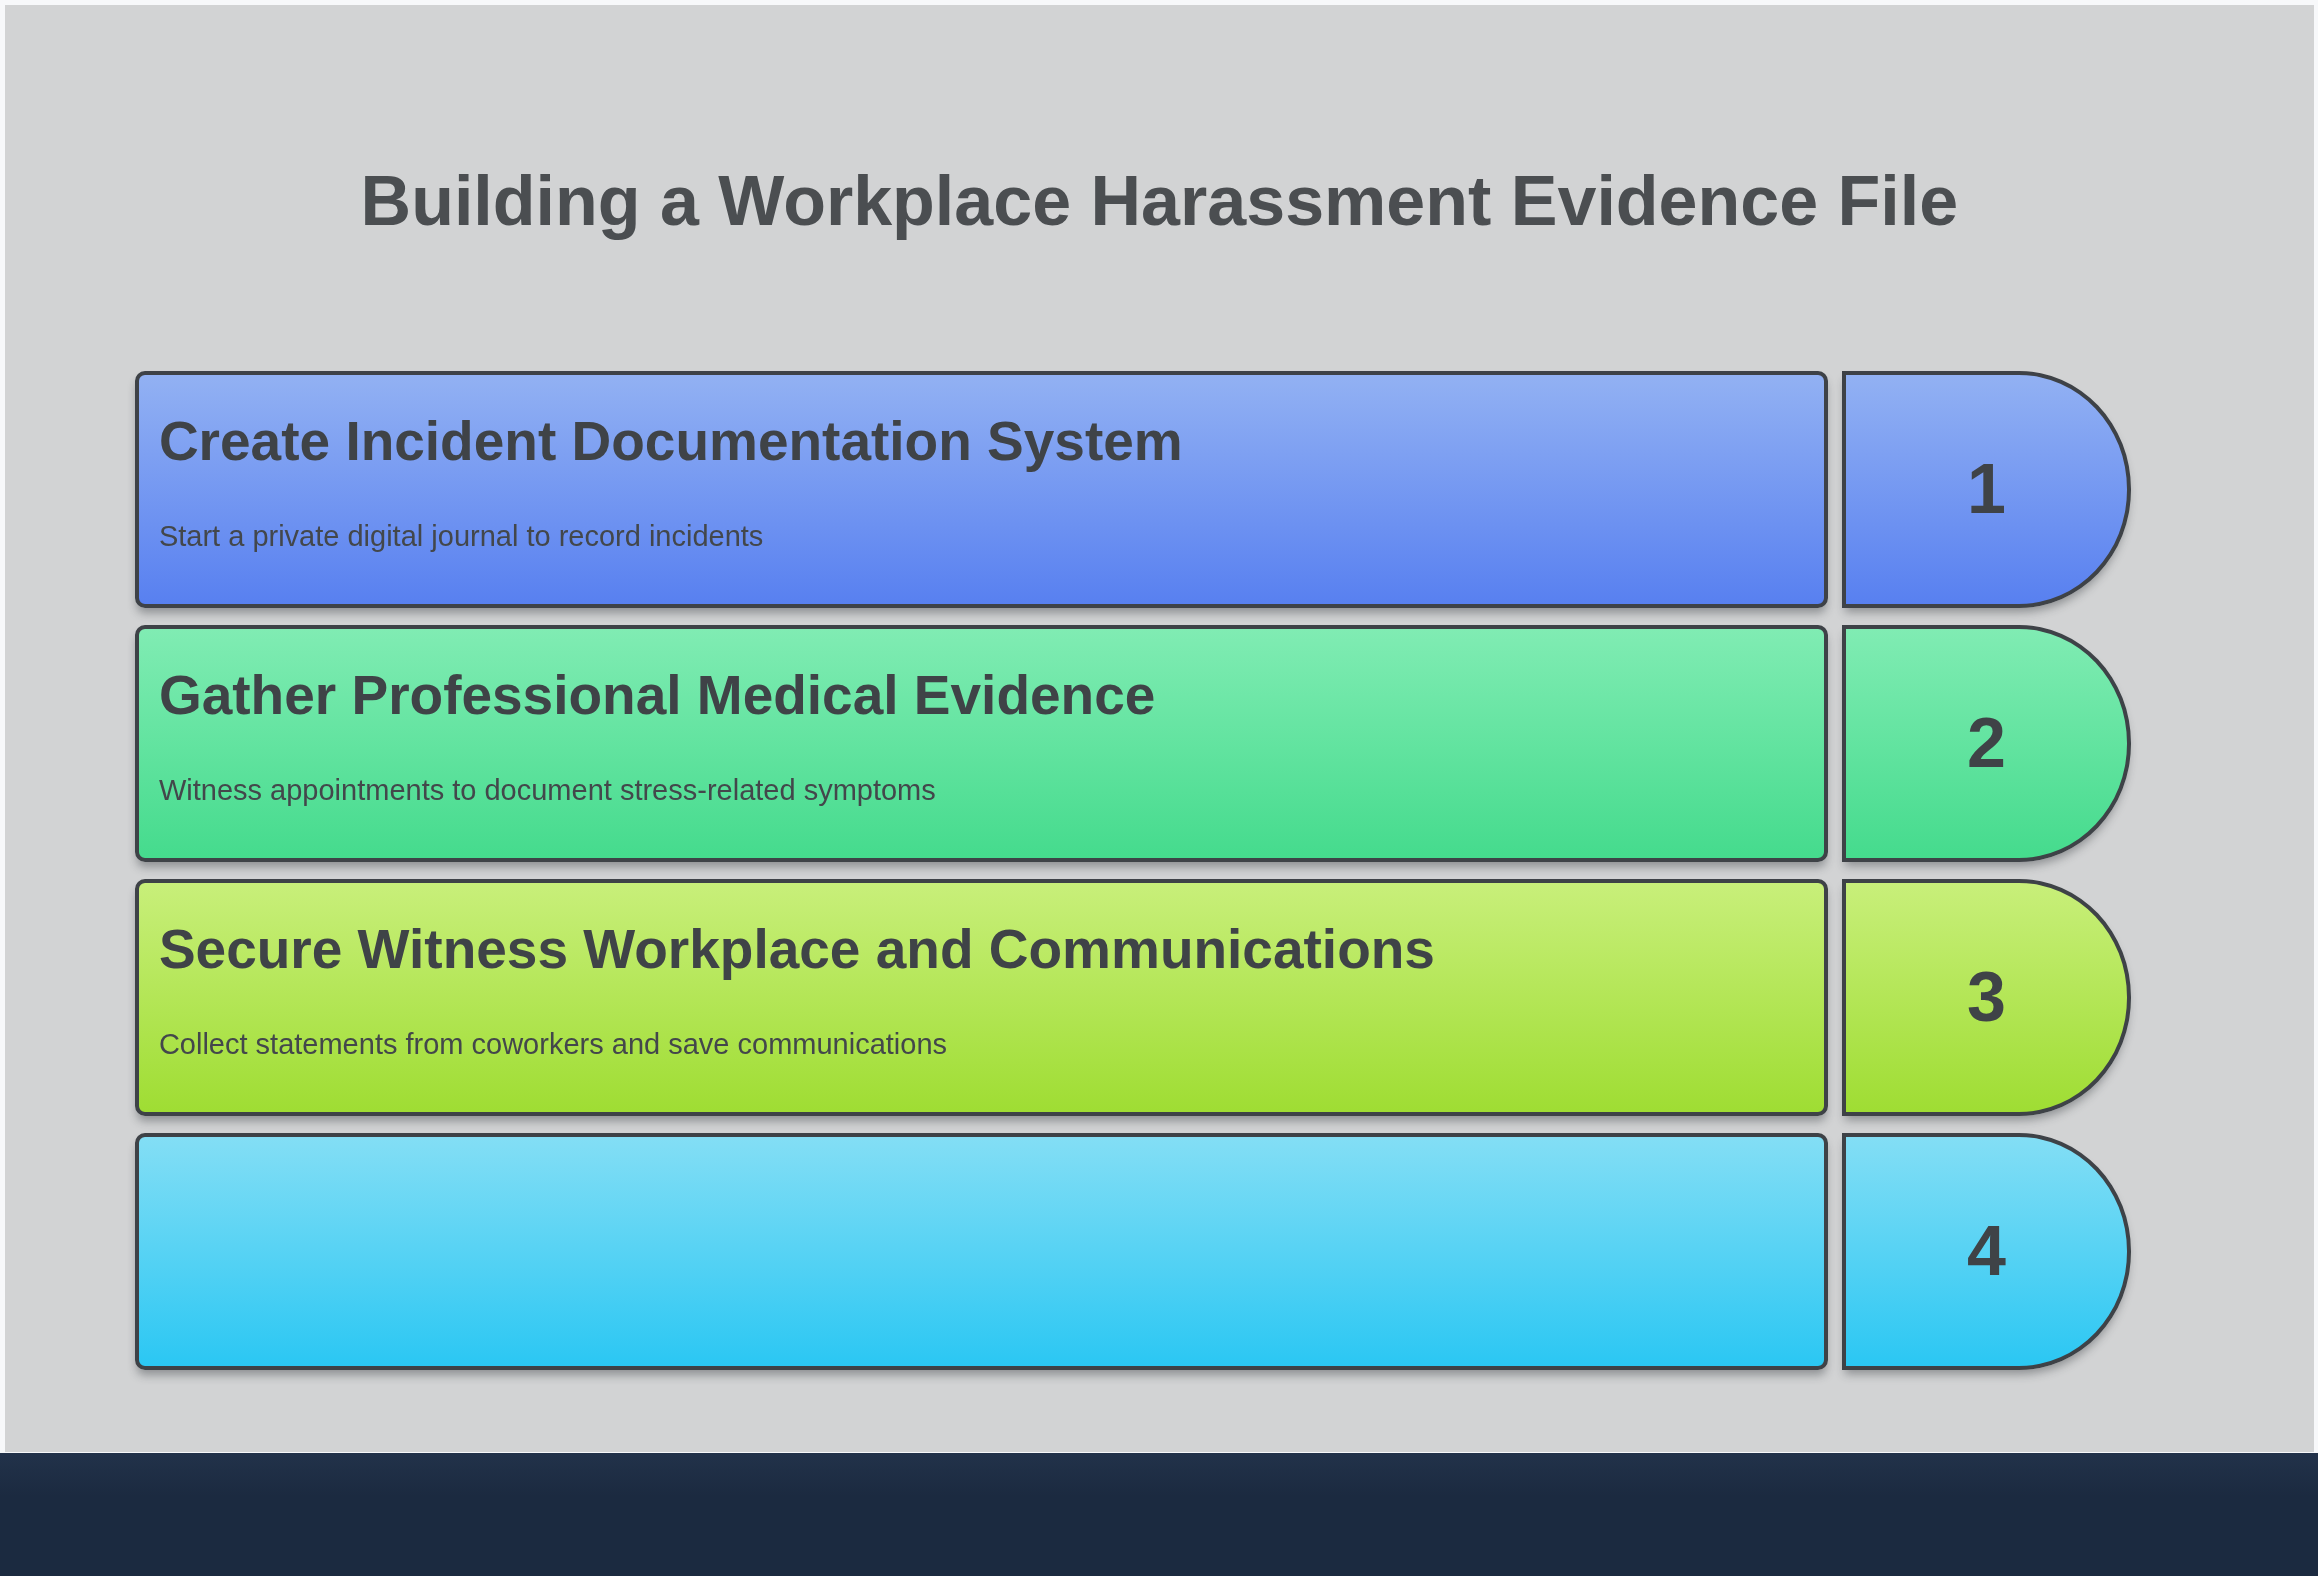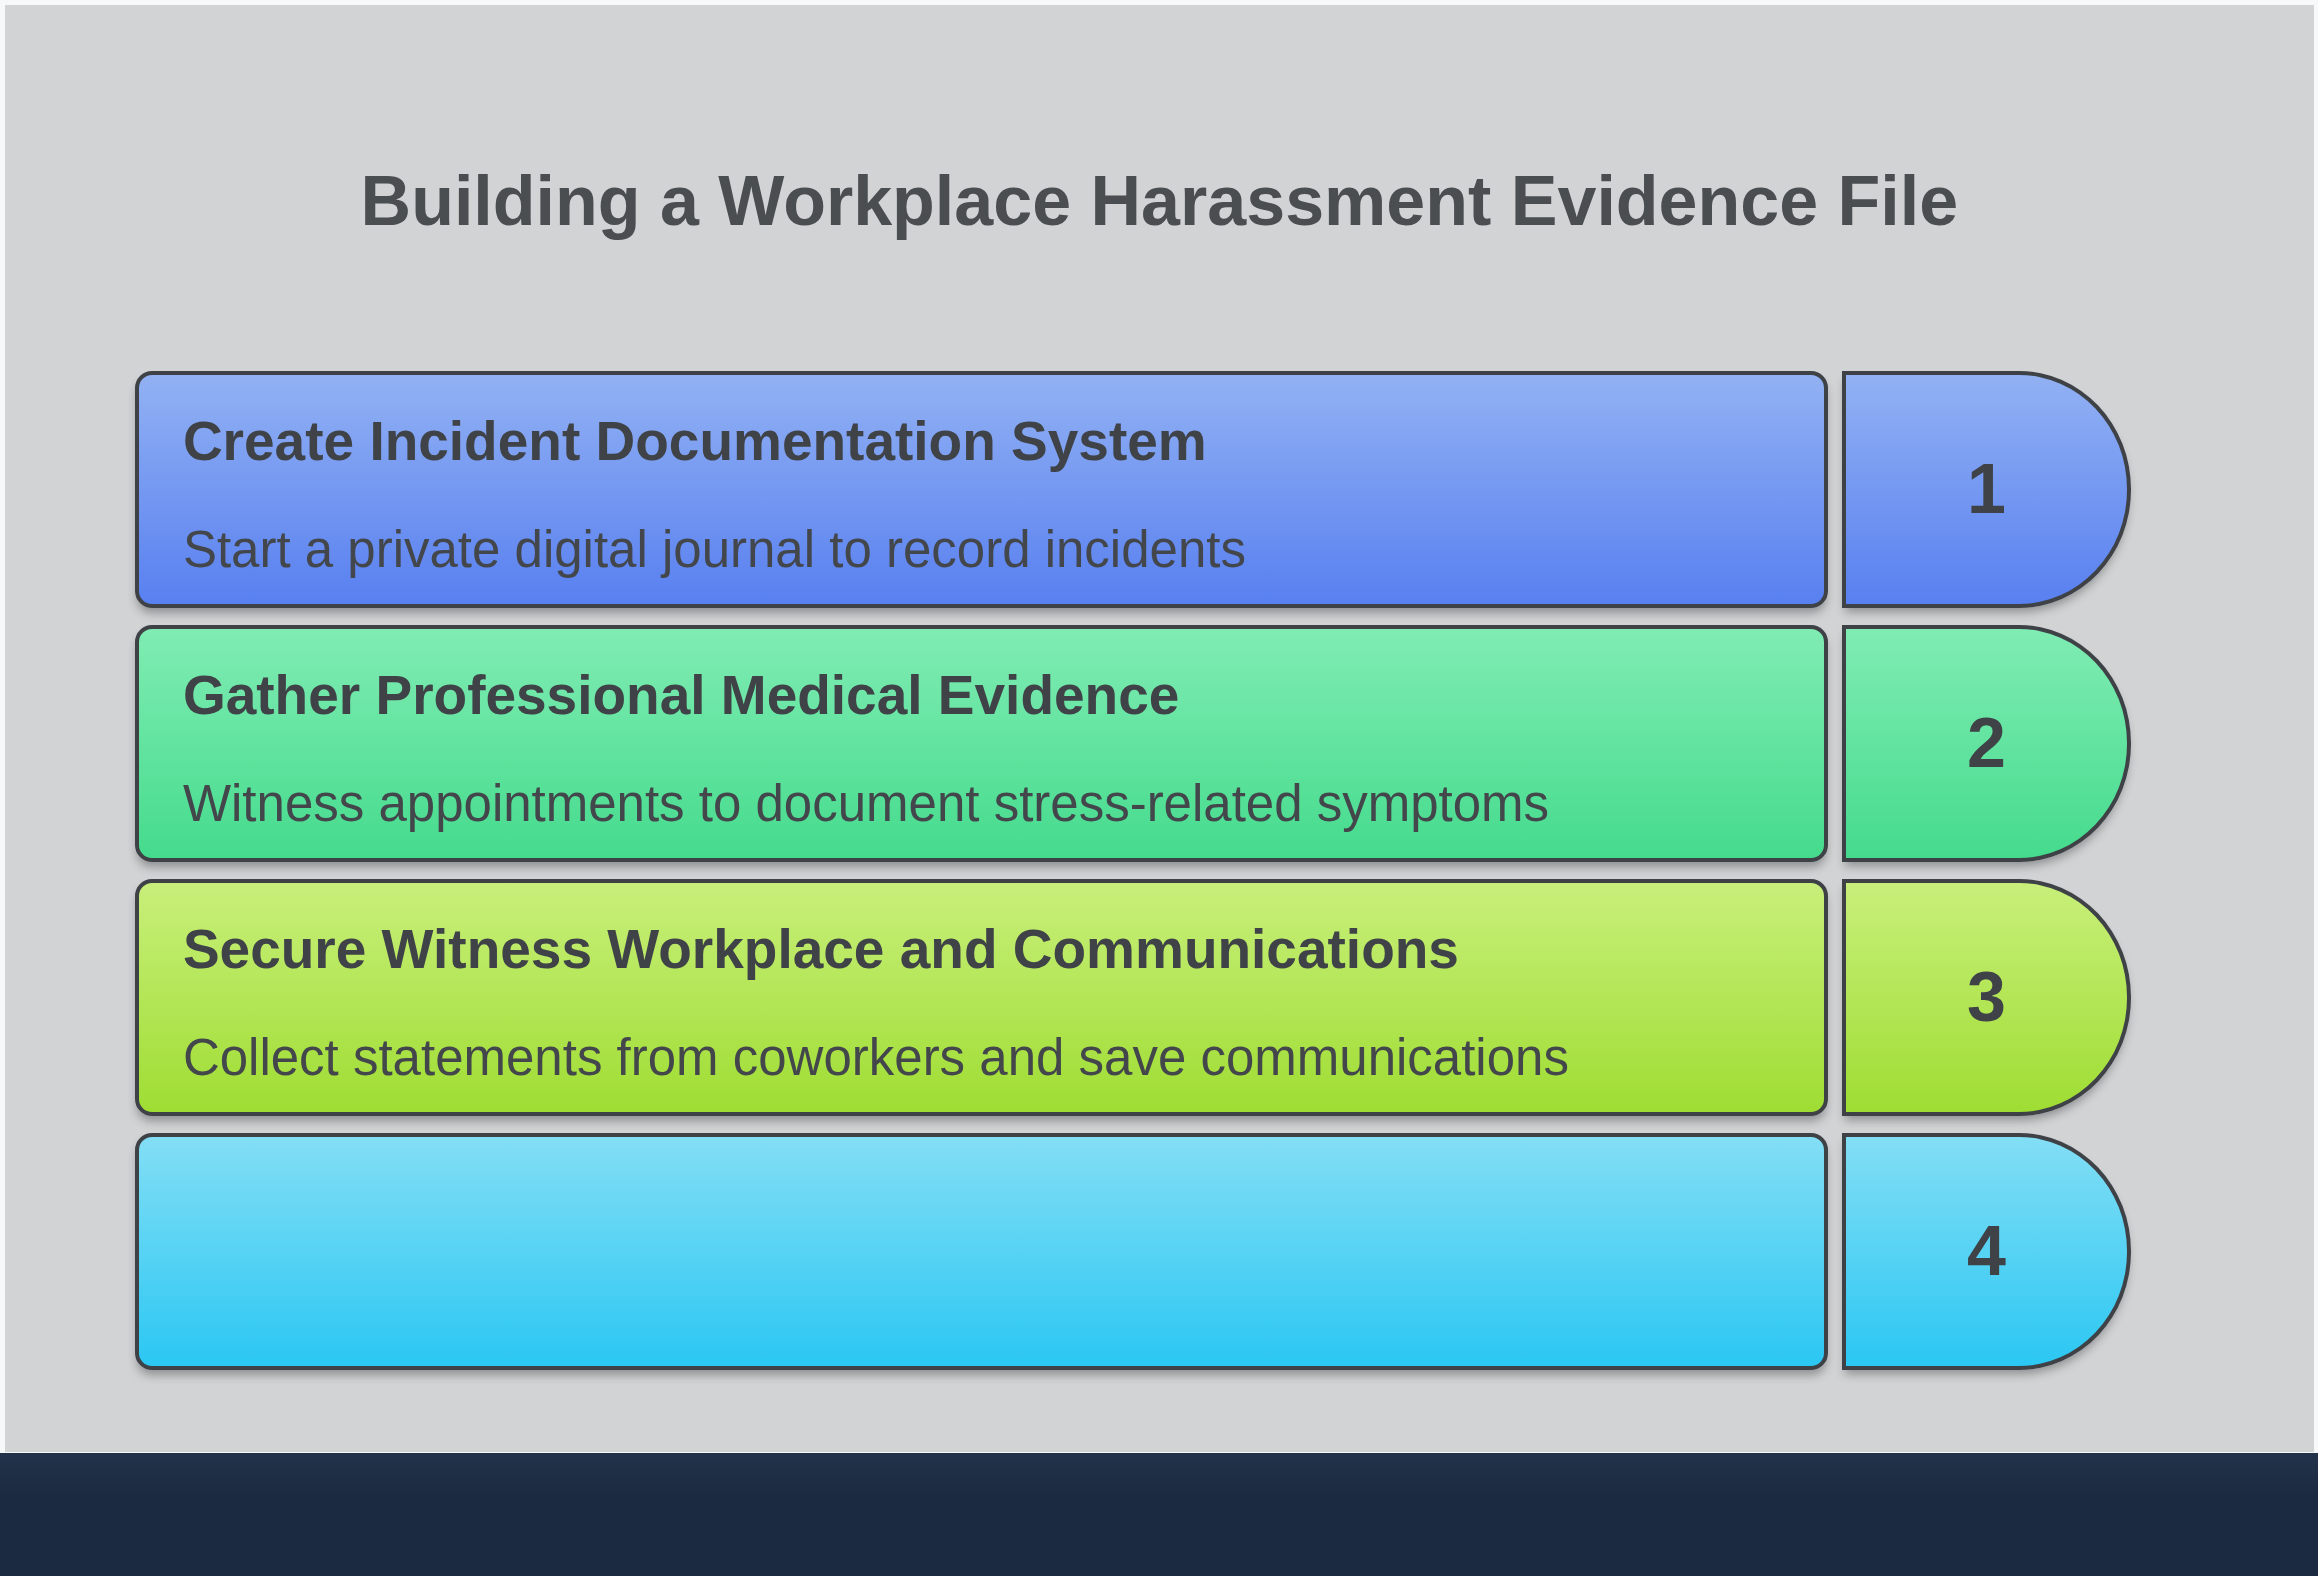--- a/index.html
+++ b/index.html
@@ -24,32 +24,32 @@
   }
   .steps{
     position:absolute;left:130px;top:366px;
   }
   .step{
     display:flex;align-items:stretch;height:237px;margin-bottom:17px;
   }
   .step-bar{
     box-sizing:border-box;width:1693px;height:237px;
     border:4.9px solid var(--border-color,#3e4247);
-    border-radius:17px;
-    padding:35px 42px 0 44px;
+    border-radius:10px;
+    padding:35px 42px 0 20px;
     display:flex;flex-direction:column;
     box-shadow:0 7px 9.8px -2.8px rgba(40,45,50,0.40);
     background:#9aa7c9; 
   }
   .step-title{
     font-size:55px;font-weight:bold;line-height:1.15;
     color:var(--bar-text,#3f4347);
   }
   .step-desc{
-    font-size:51px;font-weight:normal;line-height:1.2;margin-top:46px;
+    font-size:29px;font-weight:normal;line-height:1.2;margin-top:46px;
     color:var(--bar-subtext,#43474b);
   }
   .step-tab{
     box-sizing:border-box;width:289px;height:237px;margin-left:14px;
     border:4.9px solid var(--border-color,#3e4247);
     border-radius:0 112px 112px 0 / 0 118px 118px 0;
     display:flex;align-items:center;justify-content:center;
     box-shadow:0 7px 9.8px -2.8px rgba(40,45,50,0.40);
     background:#9aa7c9; 
   }

